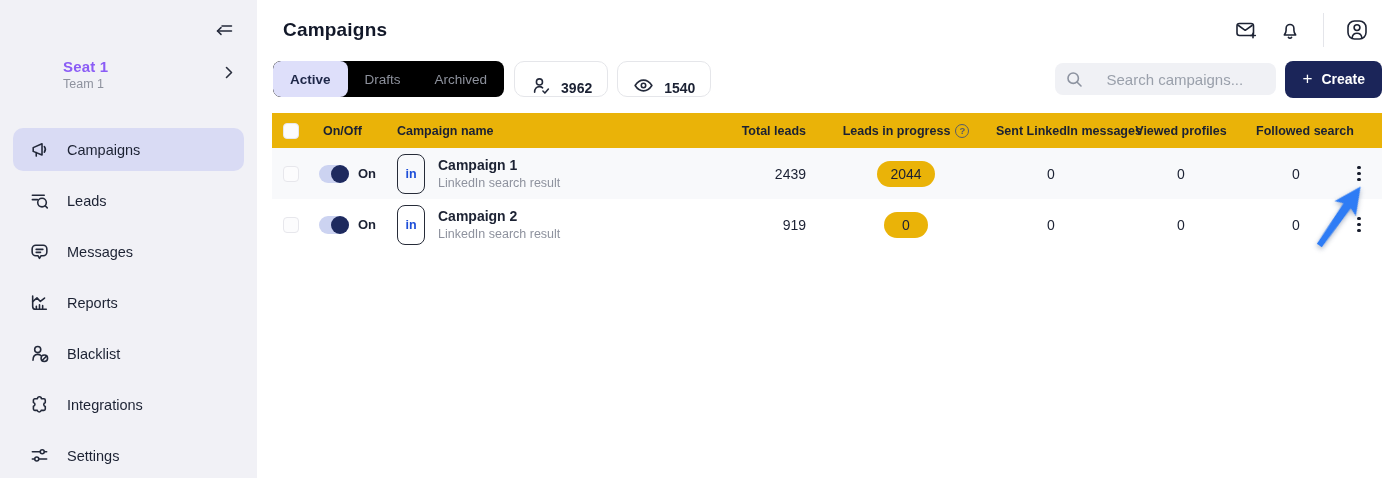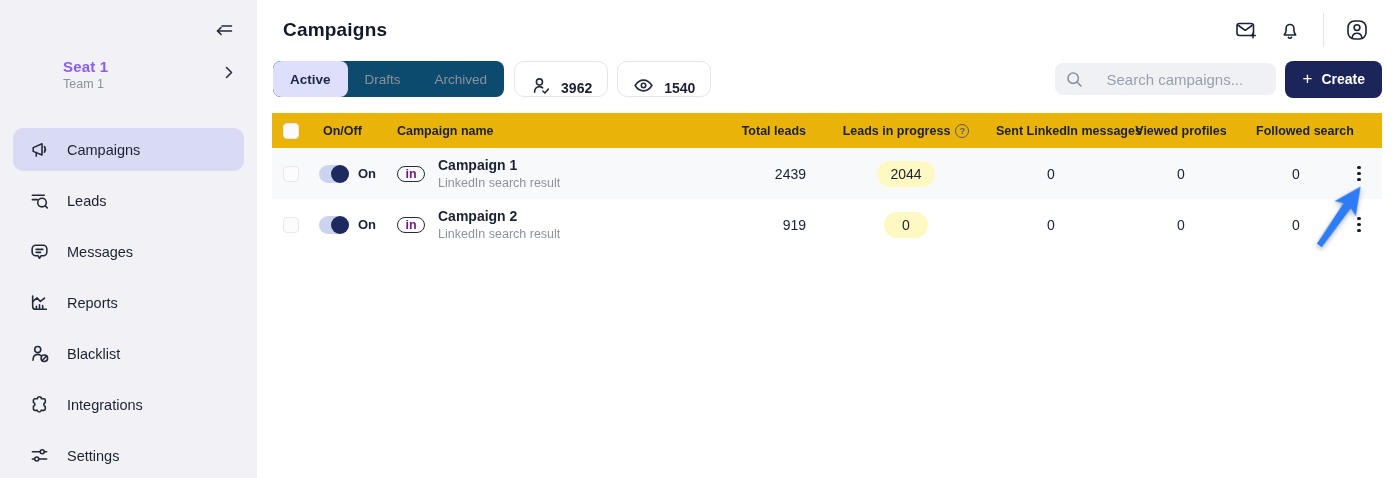--- a/index.html
+++ b/index.html
@@ -27,21 +27,21 @@
   .main { flex:1; position:relative; background:#fff; }
   .topbar { height:60px; display:flex; align-items:center; padding:0 20px 0 26px; }
   .page-title { font-size:19px; font-weight:700; color:#121829; letter-spacing:.2px; }
   .top-icons { margin-left:auto; display:flex; align-items:center; gap:10px; }
   .icon-btn { width:34px; height:34px; display:flex; align-items:center; justify-content:center; cursor:pointer; }
   .icon-btn svg { stroke:#1d2334; fill:none; stroke-width:1.6; stroke-linecap:round; stroke-linejoin:round; }
   .v-divider { width:1px; height:34px; background:#e4e5ea; margin:0 6px; }
 
   
   .toolbar { display:flex; align-items:center; padding:0 12px 0 16px; height:38px; }
-  .tabs { display:flex; background:#0c4a6e; border-radius:8px; height:36px; overflow:hidden; }
+  .tabs { display:flex; background:#000000; border-radius:8px; height:36px; overflow:hidden; }
   .tab { display:flex; align-items:center; padding:0 17px; font-size:13.5px; color:#8d919c; cursor:pointer; }
   .tab.active { background:#dedffa; color:#1d2647; border-radius:8px; font-weight:600; }
   .chips { display:flex; gap:9px; margin-left:10px; }
   .chip { display:flex; align-items:flex-end; gap:10px; height:36px; padding:0 15px; background:#fff;
           border:1px solid #e5e6ea; border-radius:10px; font-size:14px; font-weight:600; color:#1b2133; cursor:pointer; }
   .chip svg { stroke:#23293a; fill:none; stroke-width:1.5; stroke-linecap:round; stroke-linejoin:round; }
   .search-box { margin-left:auto; width:221px; height:32px; background:#f0f1f5; border-radius:8px;
                 display:flex; align-items:center; gap:8px; padding:0 11px; }
   .search-box svg { stroke:#8d93a0; fill:none; stroke-width:1.6; stroke-linecap:round; flex-shrink:0; }
   .search-box input { border:none; outline:none; background:transparent; font-size:15px; width:100%;
@@ -65,26 +65,26 @@
   .th-onoff { padding-left:11px; }
   .c-right { text-align:right; padding-right:10px; }
   .c-center { text-align:center; white-space:nowrap; }
   .th-progress { display:flex; align-items:center; justify-content:center; gap:5px; white-space:nowrap; }
   .help-icon { width:14px; height:14px; border:1.3px solid #565b68; border-radius:50%; font-size:9.5px;
                display:inline-flex; align-items:center; justify-content:center; color:#565b68; font-weight:700; cursor:pointer; }
   .toggle { width:30px; height:18px; border-radius:9px; background:#ccd3f1; position:relative; cursor:pointer; flex-shrink:0; }
   .toggle .knob { position:absolute; right:0px; top:0px; width:18px; height:18px; border-radius:50%; background:#1e2a5e; }
   .toggle-label { font-size:13px; font-weight:600; color:#1b2133; }
   .name-cell { display:flex; align-items:center; gap:13px; }
-  .li-badge { width:28px; height:16px; border:1.6px solid #262b38; border-radius:8px; display:flex;
-              align-items:center; justify-content:center; font-size:12.5px; font-weight:700; color:#701a75; flex-shrink:0; }
+  .li-badge { width:28px; height:40px; border:1.6px solid #262b38; border-radius:8px; display:flex;
+              align-items:center; justify-content:center; font-size:12.5px; font-weight:700; color:#1d4ed8; flex-shrink:0; }
   .camp-name { font-size:14px; font-weight:600; color:#1c2233; line-height:1.15; }
   .camp-sub  { font-size:12.5px; color:#8e929e; margin-top:2px; }
   .pill-wrap { display:flex; justify-content:center; }
-  .pill { min-width:44px; height:26px; padding:0 13px; background:#fef9c3; border-radius:13px; display:flex;
+  .pill { min-width:44px; height:26px; padding:0 13px; background:#eab308; border-radius:13px; display:flex;
           align-items:center; justify-content:center; font-size:14px; color:#1b2133; }
   .kebab { display:flex; flex-direction:column; align-items:center; gap:2.6px; padding:7px; cursor:pointer;
            justify-self:center; }
   .kebab i { width:3.2px; height:3.2px; border-radius:50%; background:#171c2c; }
 
   
   .annot-arrow { position:absolute; left:1070px; top:180px; transform:rotate(35deg);
                  filter:drop-shadow(1px 2px 2.5px rgba(15,40,90,.35)); pointer-events:none; }
 </style>
 </head>

